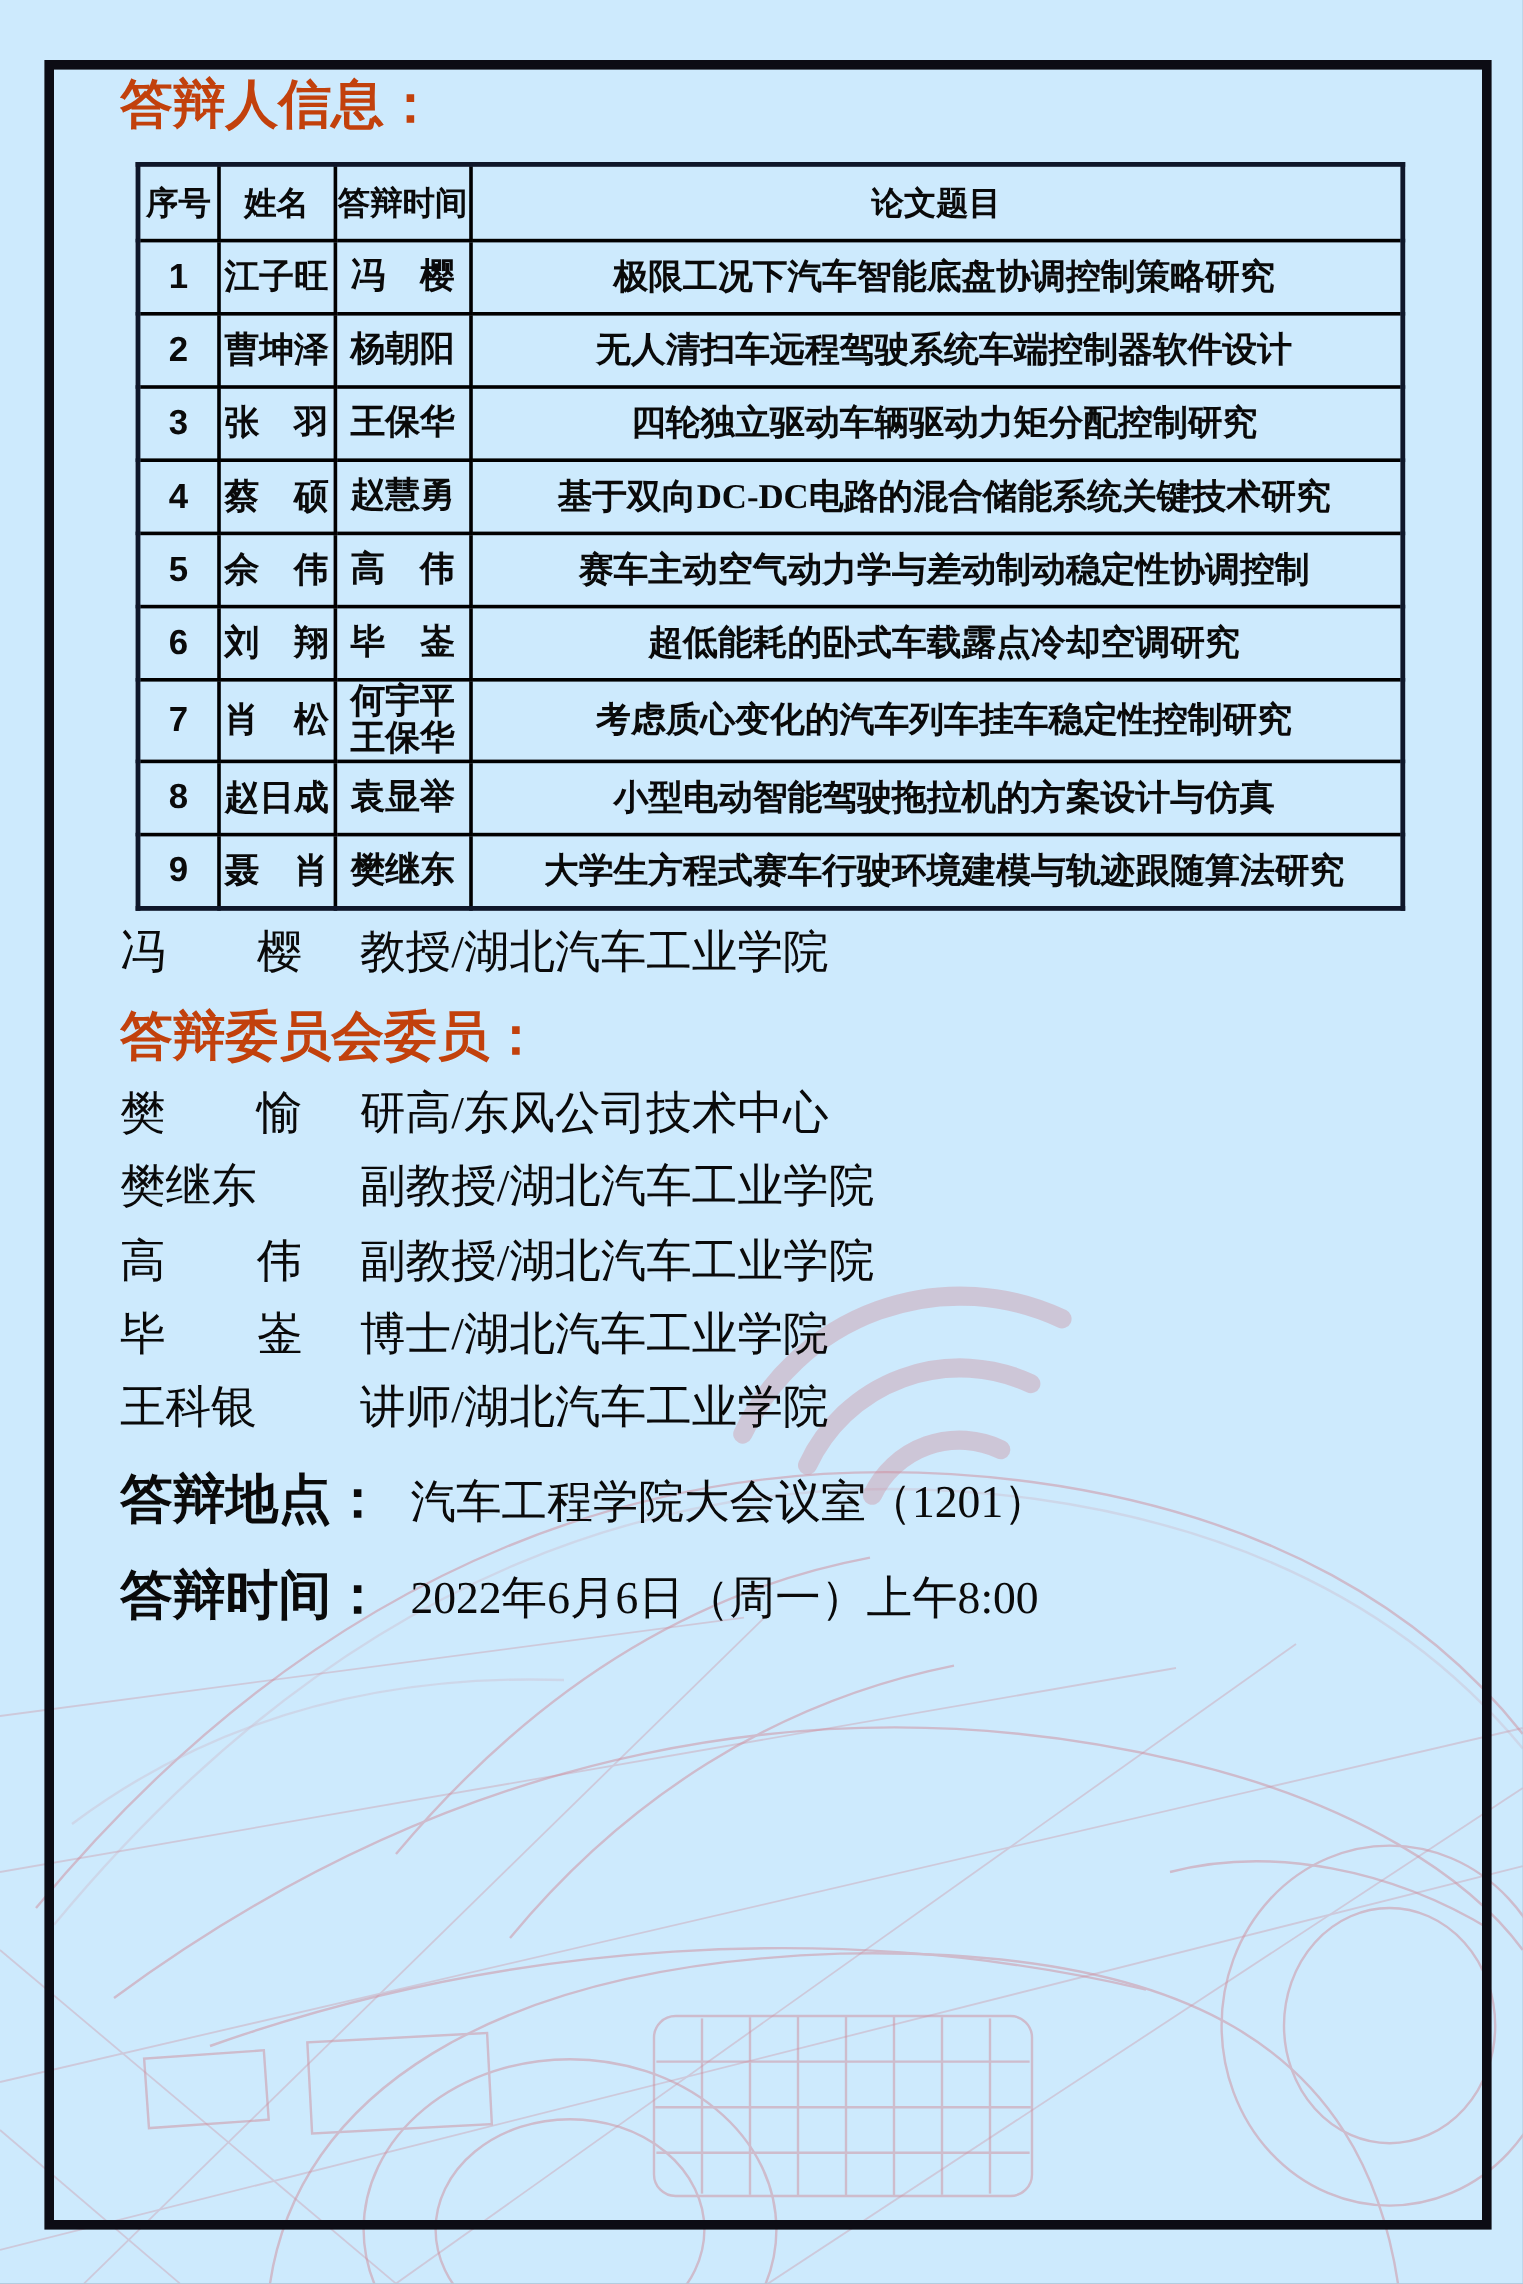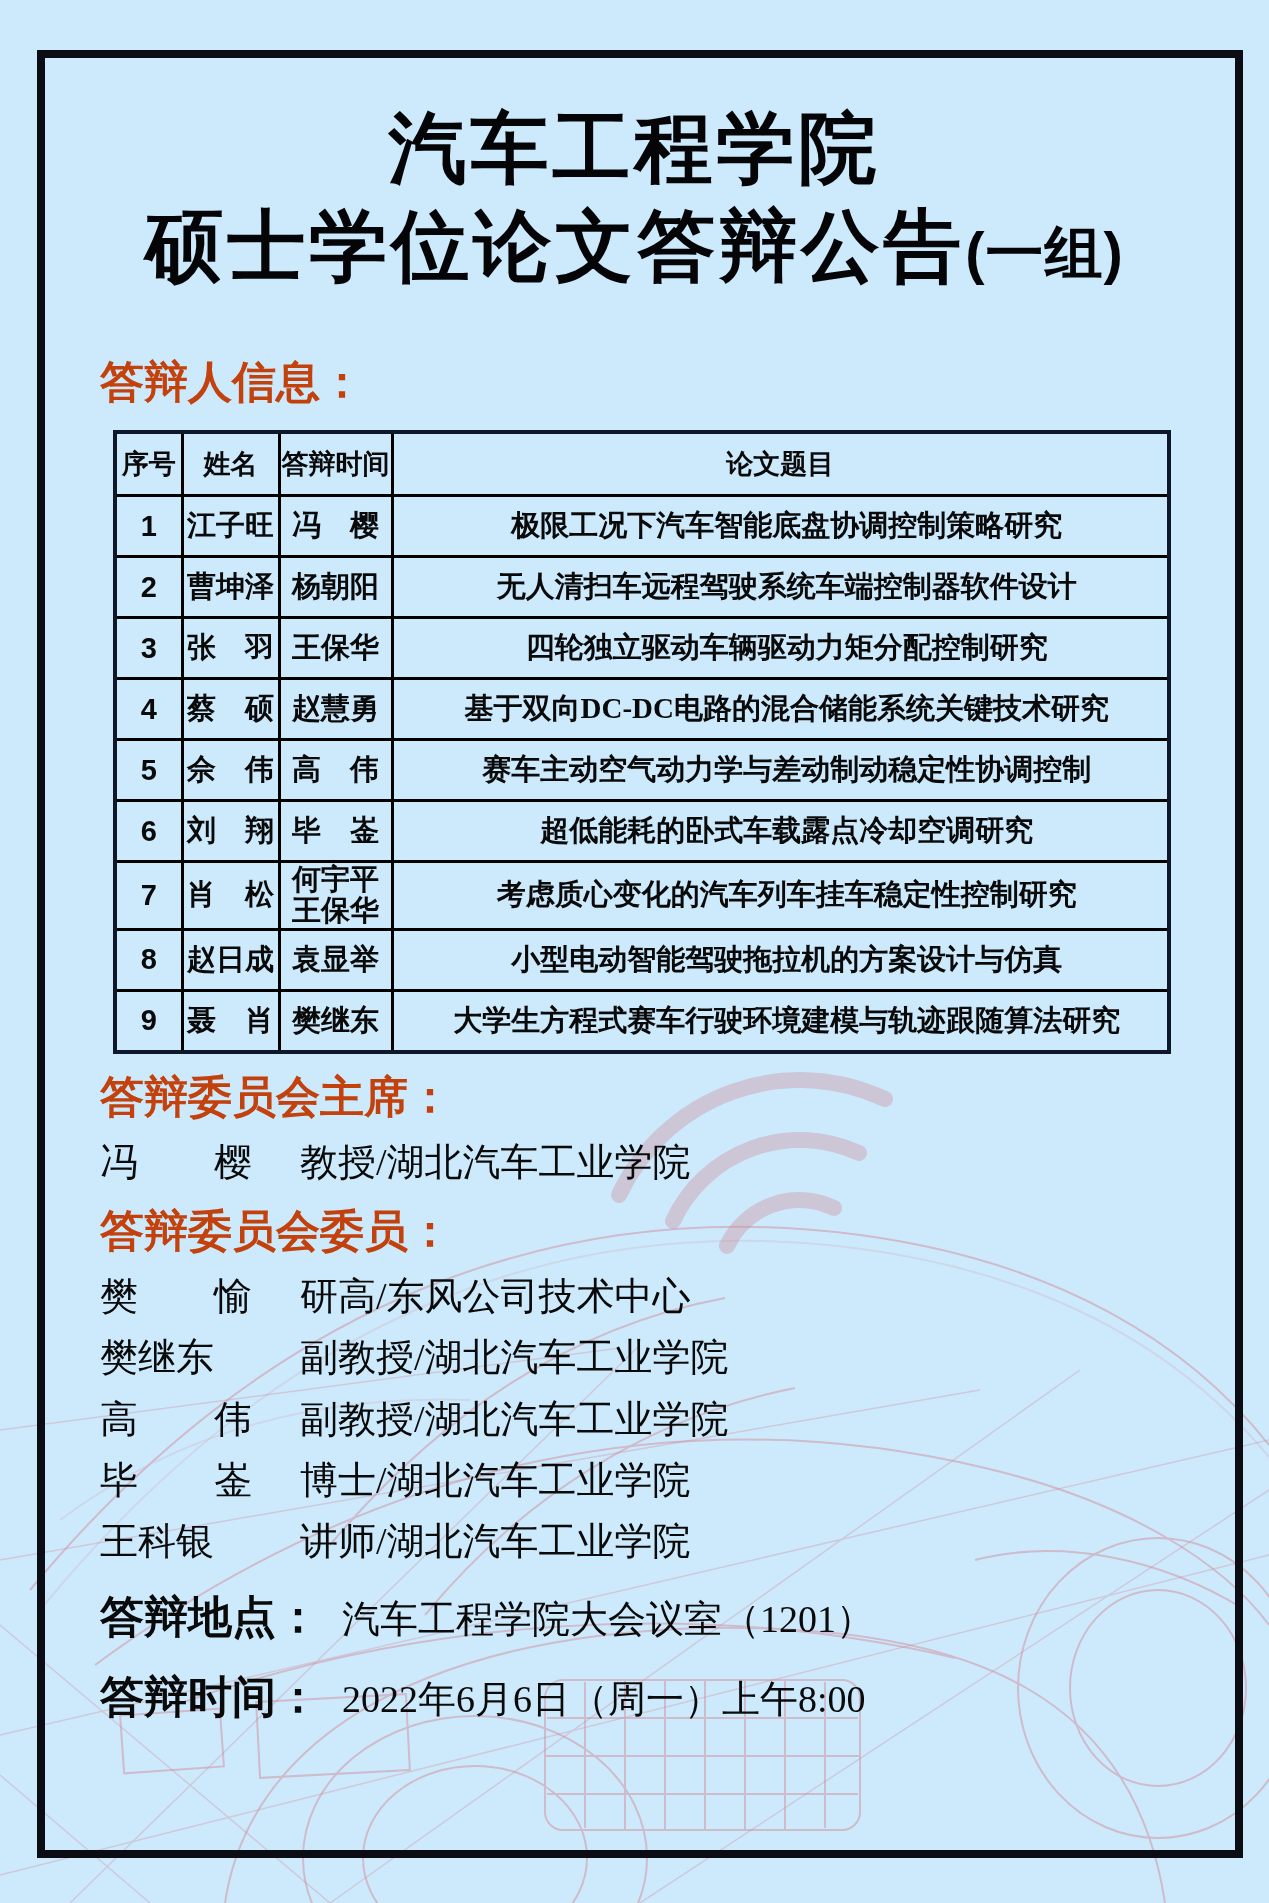--- a/index.html
+++ b/index.html
@@ -95,24 +95,20 @@
       <path d="M 640 1903 L 1269 1490"></path>
       <path d="M 0 1625 L 330 1903"></path>
       <path d="M 0 1775 L 150 1903"></path>
     </g>
   </svg>
 
   <div class="frame"></div>
 
   <div class="content">
 
-    <h1 class="title">
-      <span>汽车工程学院</span><br>
-      <span>硕士学位论文答辩公告</span><span class="suffix">(一组)</span>
-    </h1>
 
     <div class="section-label defenders-label">答辩人信息：</div>
 
     <table class="defenders">
       <colgroup>
         <col style="width:67px">
           <col style="width:97px">
           <col style="width:113px">
           <col style="width:777px">
       </colgroup>
@@ -174,21 +170,20 @@
       </tr>
       <tr>
         <td class="no">9</td>
         <td>聂　肖</td>
         <td class="advisor">樊继东</td>
         <td class="thesis">大学生方程式赛车行驶环境建模与轨迹跟随算法研究</td>
       </tr>
     </tbody>
       </table>
 
-    <div class="section-label">答辩委员会主席：</div>
     <div class="person-row">
       <span class="pname">冯　　樱</span><span class="paffil">教授/湖北汽车工业学院</span>
     </div>
 
     <div class="section-label">答辩委员会委员：</div>
     <div class="person-row">
       <span class="pname">樊　　愉</span><span class="paffil">研高/东风公司技术中心</span>
     </div>
     <div class="person-row">
       <span class="pname">樊继东</span><span class="paffil">副教授/湖北汽车工业学院</span>

